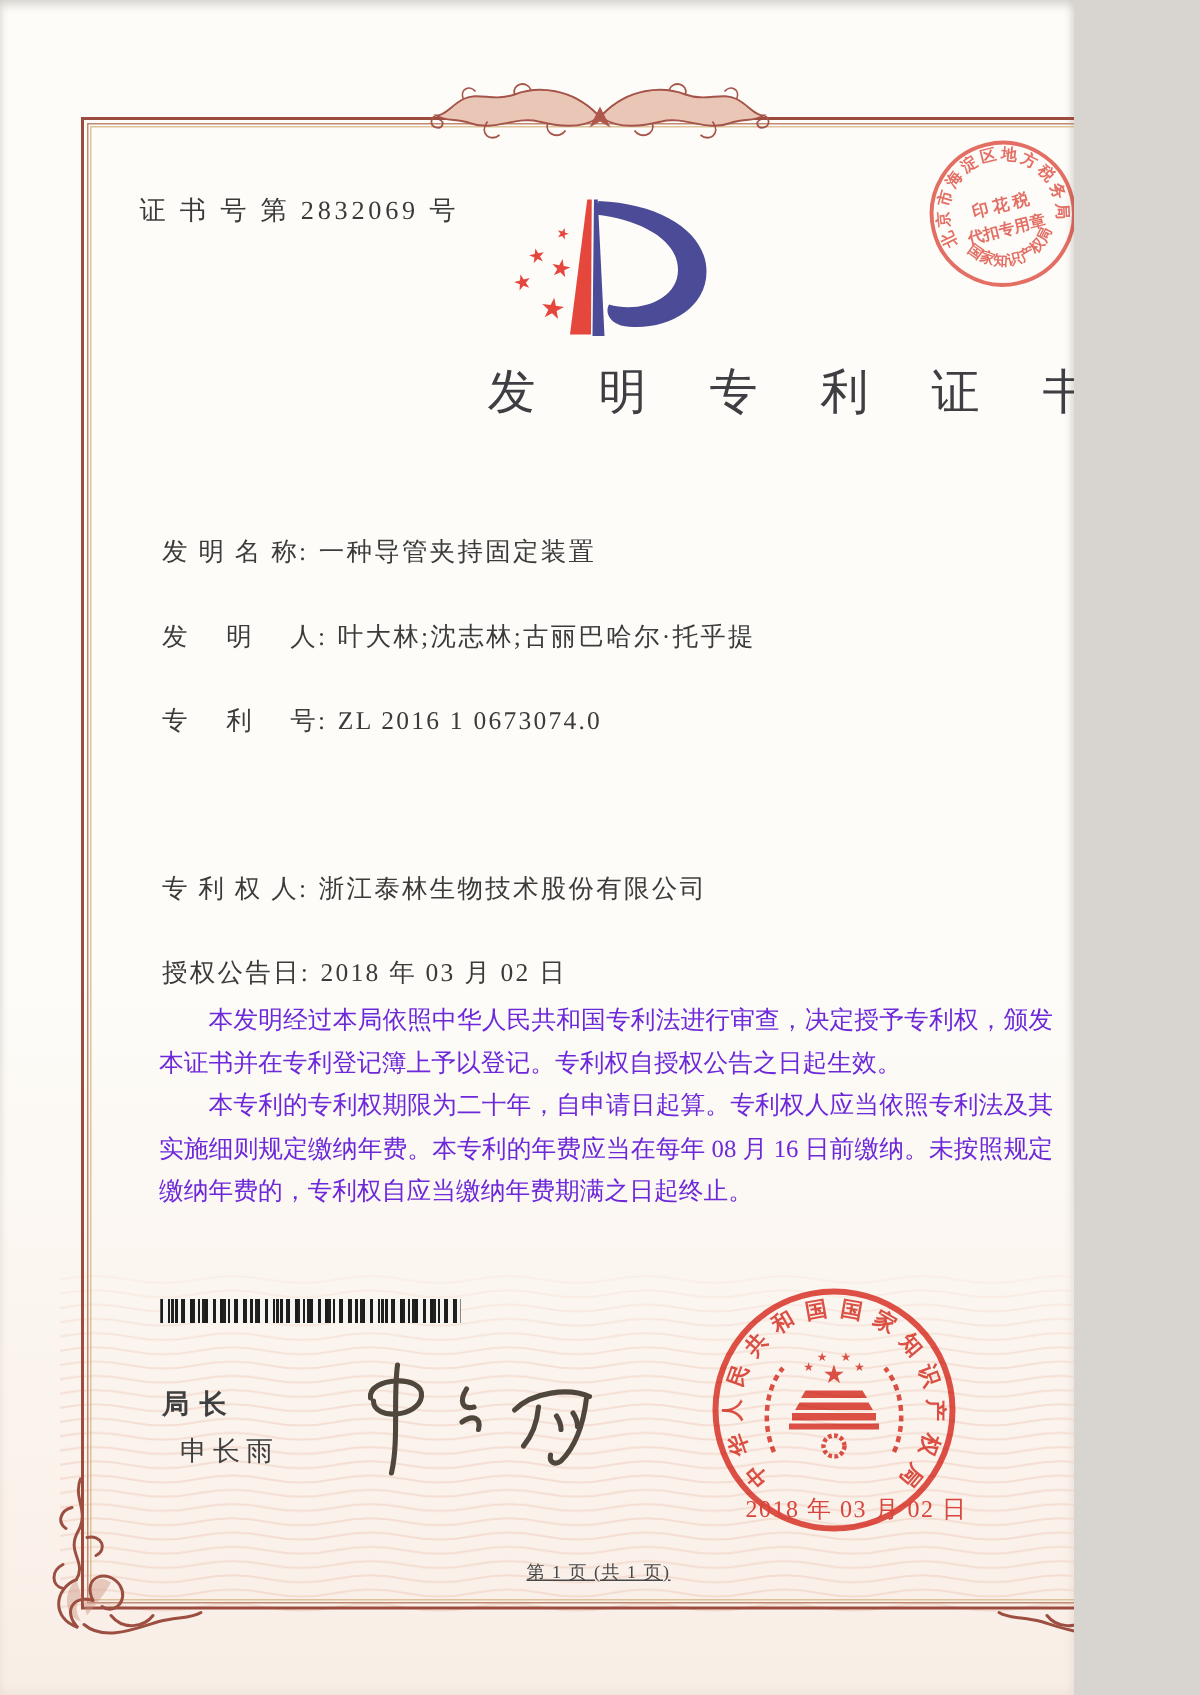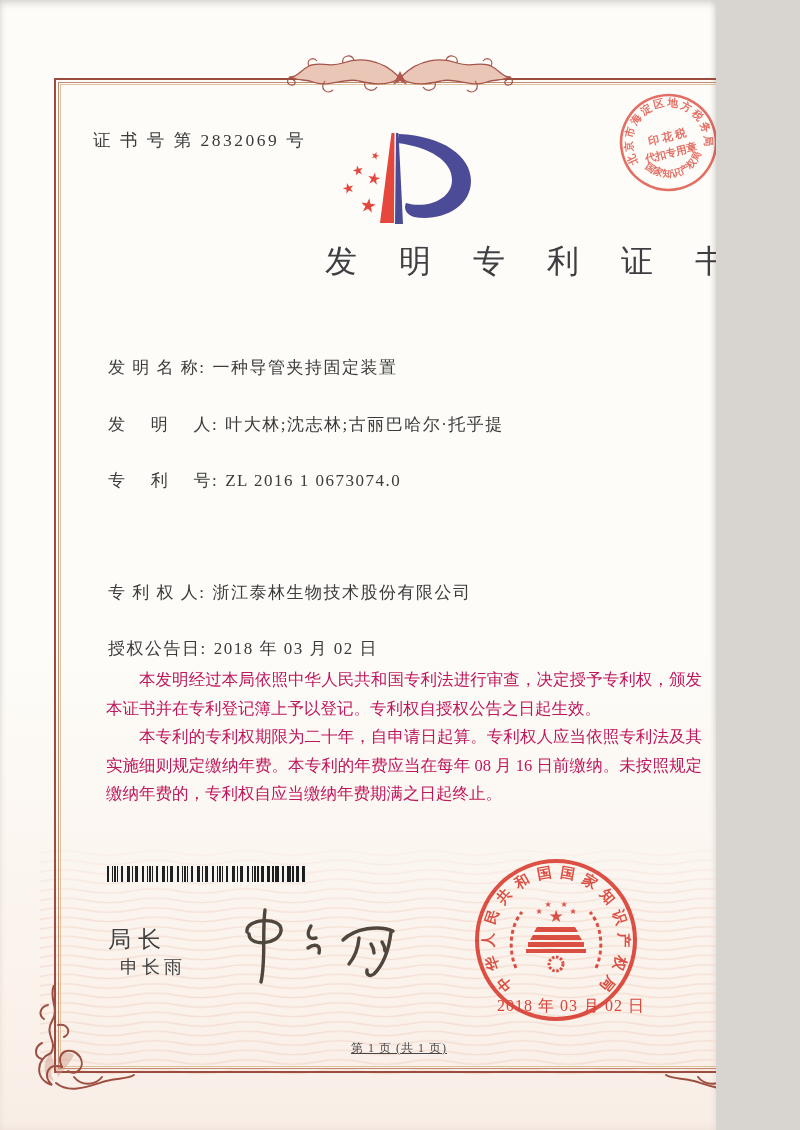--- a/index.html
+++ b/index.html
@@ -48,31 +48,31 @@
     text-align:right;font-size:32px;letter-spacing:17px;color:#3e3e43;
     font-weight:500;
   }
   .field-row{
     position:absolute;left:108px;z-index:4;white-space:nowrap;
     font-size:17px;letter-spacing:1.5px;color:#3b3b3b;
   }
   .field-row .val{margin-left:7px;}
   #body-text{
     position:absolute;left:106px;top:666px;width:596px;z-index:4;
-    font-size:16.5px;line-height:28.5px;color:#be185d;text-align:justify;
+    font-size:16.5px;line-height:28.5px;color:#6d28d9;text-align:justify;
   }
   #body-text p{margin:0;text-indent:2em;}
   #barcode{
     position:absolute;left:107px;top:866px;width:200px;height:16px;z-index:4;
     background:
       repeating-linear-gradient(90deg,#1c1c1c 0 1.5px,transparent 1.5px 5px),
       repeating-linear-gradient(90deg,#222 0 2px,transparent 2px 7px),
       #f6f4f0;
   }
-  #signer-title{position:absolute;left:108px;top:924px;z-index:4;font-size:23px;letter-spacing:7px;color:#3f3f3f;}
+  #signer-title{position:absolute;left:108px;top:924px;z-index:4;font-size:18px;letter-spacing:7px;color:#3f3f3f;font-weight:bold;}
   #signer-name{position:absolute;left:120px;top:955px;z-index:4;font-size:18px;letter-spacing:4px;color:#3f3f3f;}
   #signature{position:absolute;left:225px;top:898px;z-index:4;}
   #office-seal{position:absolute;left:471px;top:855px;z-index:5;mix-blend-mode:multiply;opacity:.95;}
   #seal-date{
     position:absolute;left:486px;top:996px;width:170px;z-index:6;text-align:center;
     color:#d8453c;font-size:16px;letter-spacing:1px;
   }
   #footer-page{
     position:absolute;left:54px;top:1040px;width:690px;z-index:4;text-align:center;
     font-size:12px;letter-spacing:1px;color:#474747;text-decoration:underline;

